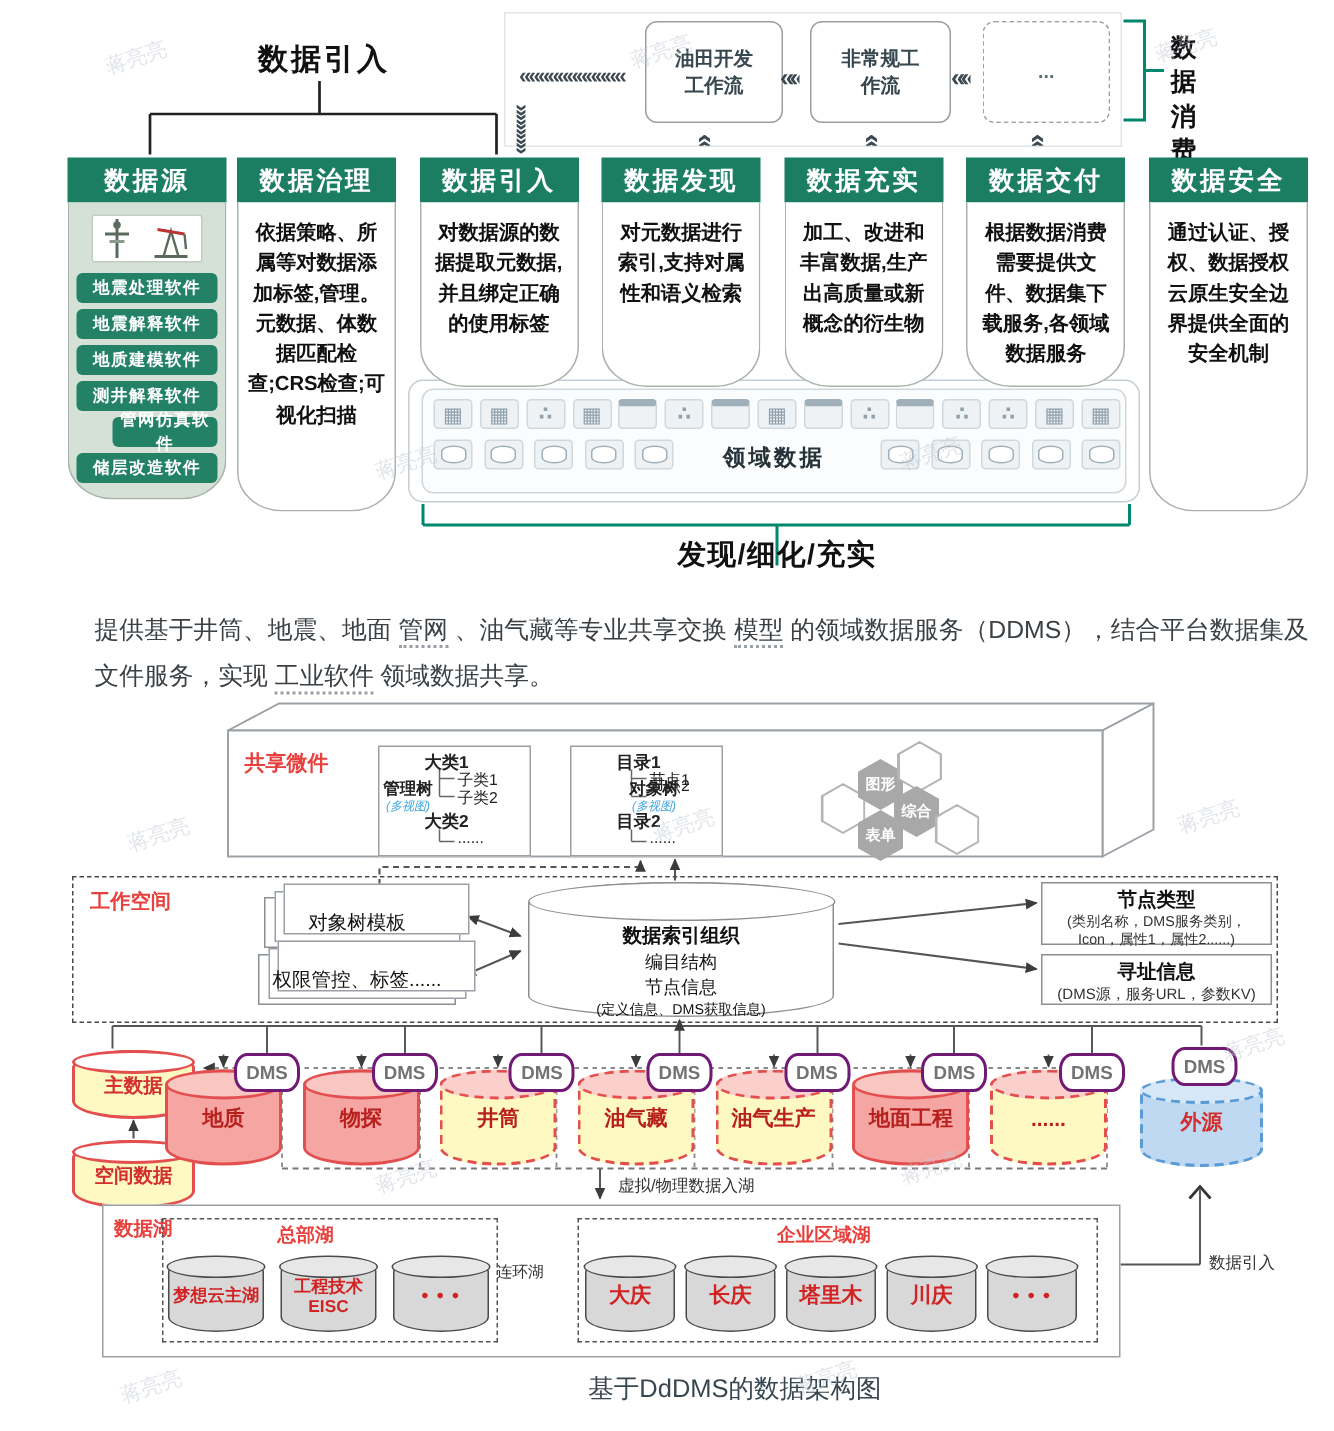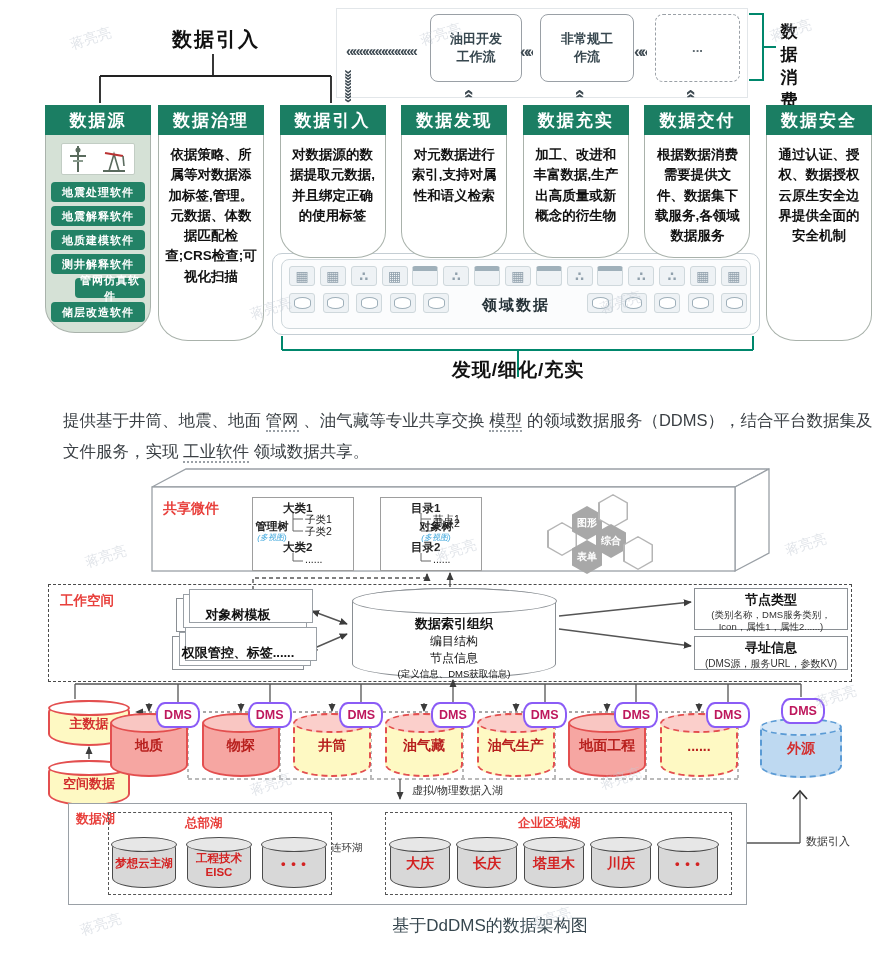--- a/index.html
+++ b/index.html
@@ -64,21 +64,21 @@
   .t-side .sb{font-size:8px;display:block;color:#3fa7dc;}
   .blue-t{color:#3fa7dc;}
   .red-t{color:#e87070;margin-left:36px;}
   .hex{position:absolute;width:30px;height:34px;clip-path:polygon(50% 0,100% 25%,100% 75%,50% 100%,0 75%,0 25%);}
   .hex.fill{background:#a8a8a8;display:flex;align-items:center;justify-content:center;color:#fff;font-size:10px;font-weight:bold;}
   .hex.line{background:#b5b5b5;}
   .hex.line::before{content:"";position:absolute;left:1.5px;top:1.5px;right:1.5px;bottom:1.5px;background:#fff;
                     clip-path:polygon(50% 0,100% 25%,100% 75%,50% 100%,0 75%,0 25%);}
   .ws-rect{border:1.6px dashed #4a4a4a;}
   .stack{background:#fff;border:1.2px solid #8a8f94;display:flex;align-items:center;justify-content:center;
-         font-size:13px;font-weight:bold;color:#111;}
+         font-size:13px;font-weight:normal;color:#111;}
   .stack::before,.stack::after{content:"";position:absolute;border:1.2px solid #9aa0a6;background:#fff;z-index:-1;
          left:0;top:0;width:100%;height:100%;}
   .stack::before{transform:translate(6px,-5px);}
   .stack::after{transform:translate(12px,-10px);}
   .docbox{background:#fff;border:1.3px solid #8a8f94;text-align:center;box-sizing:border-box;padding-top:2px;}
   .docbox .ti{font-size:13px;font-weight:bold;color:#111;display:block;}
   .docbox .su{font-size:9.5px;color:#333;line-height:1.3;display:block;white-space:pre-line;}
   
   .cyl{position:absolute;border-style:solid;border-width:2px;border-radius:50%/12px;box-sizing:border-box;}
   .lid{position:absolute;left:-2px;right:-2px;top:-2px;border:2px solid;border-radius:50%;box-sizing:border-box;}
@@ -96,22 +96,22 @@
   .dmsrow{display:flex;justify-content:space-between;}
   .dmsitem{position:relative;width:78px;height:66px;}
   .rcyl{position:absolute;left:0;top:0;right:0;bottom:2px;background:#f6a6a2;border:2px solid #e34f4f;border-radius:50%/12px;}
   .rcyl .lid{height:20px;border-color:#e34f4f;background:#f9c6c2;}
   .rcyl.dashed{border-style:dashed;background:#fef9c3;padding-left:45px;}
   .rcyl.dashed .lid{border-style:dashed;background:#fbcfcb;}
   .rcyl .clabel{color:#b8201e;font-size:14px;}
   .bcyl{background:#bed9f1;border:2px dashed #5b9bd5;border-radius:50%/12px;}
   .bcyl .lid{height:18px;border-color:#5b9bd5;border-style:dashed;background:#d6e7f7;}
   .bcyl .clabel{color:#d32f2f;font-size:14px;}
-  .dms{position:absolute;width:40px;height:22px;background:#fff;border:2px solid #8b5cf6;border-radius:9px/11px;
-       color:#be185d;font-weight:bold;font-size:12.5px;display:flex;align-items:center;justify-content:center;z-index:3;}
+  .dms{position:absolute;width:40px;height:22px;background:#fff;border:2px solid #701a75;border-radius:9px/11px;
+       color:#737373;font-weight:bold;font-size:12.5px;display:flex;align-items:center;justify-content:center;z-index:3;}
   
   .lakebox{border:1.5px solid #9aa0a6;background:#fff;}
   .dashbox{border:1.5px dashed #555;}
   .gcyl{position:relative;width:64px;height:50px;background:#d8d8d8;border:1.6px solid #4a4a4a;border-radius:50%/10px;box-sizing:border-box;}
   .gcyl .lid{left:-1.6px;right:-1.6px;top:-1.6px;height:15px;border:1.6px solid #4a4a4a;background:#e7e7e7;}
   .gcyl .clabel{color:#d32222;font-size:14px;}
   .gcyl .clabel.small{font-size:11.5px;}
   .gcyl .clabel.dots{font-size:13px;letter-spacing:1px;}
   .linklabel{font-size:10.5px;color:#333;}
   .smalllabel{font-size:11px;color:#333;}

